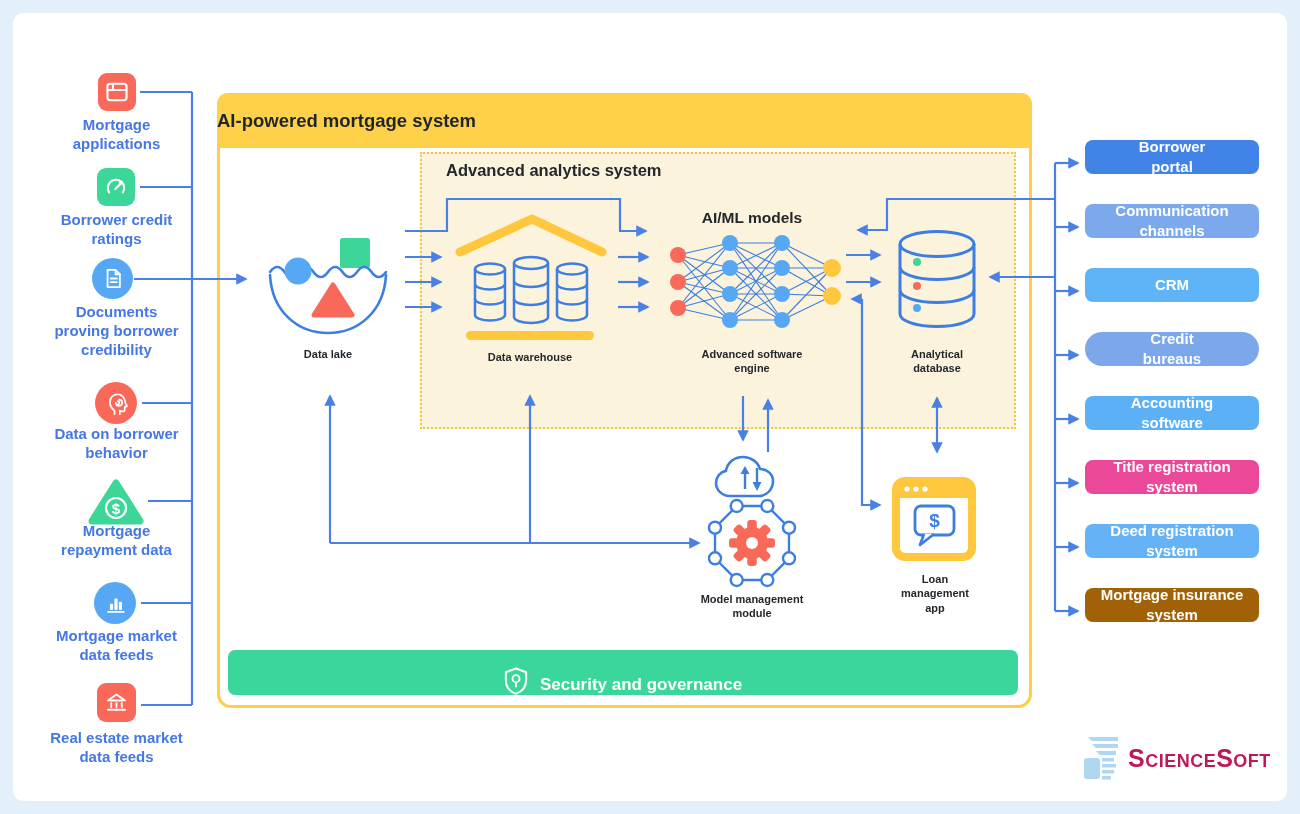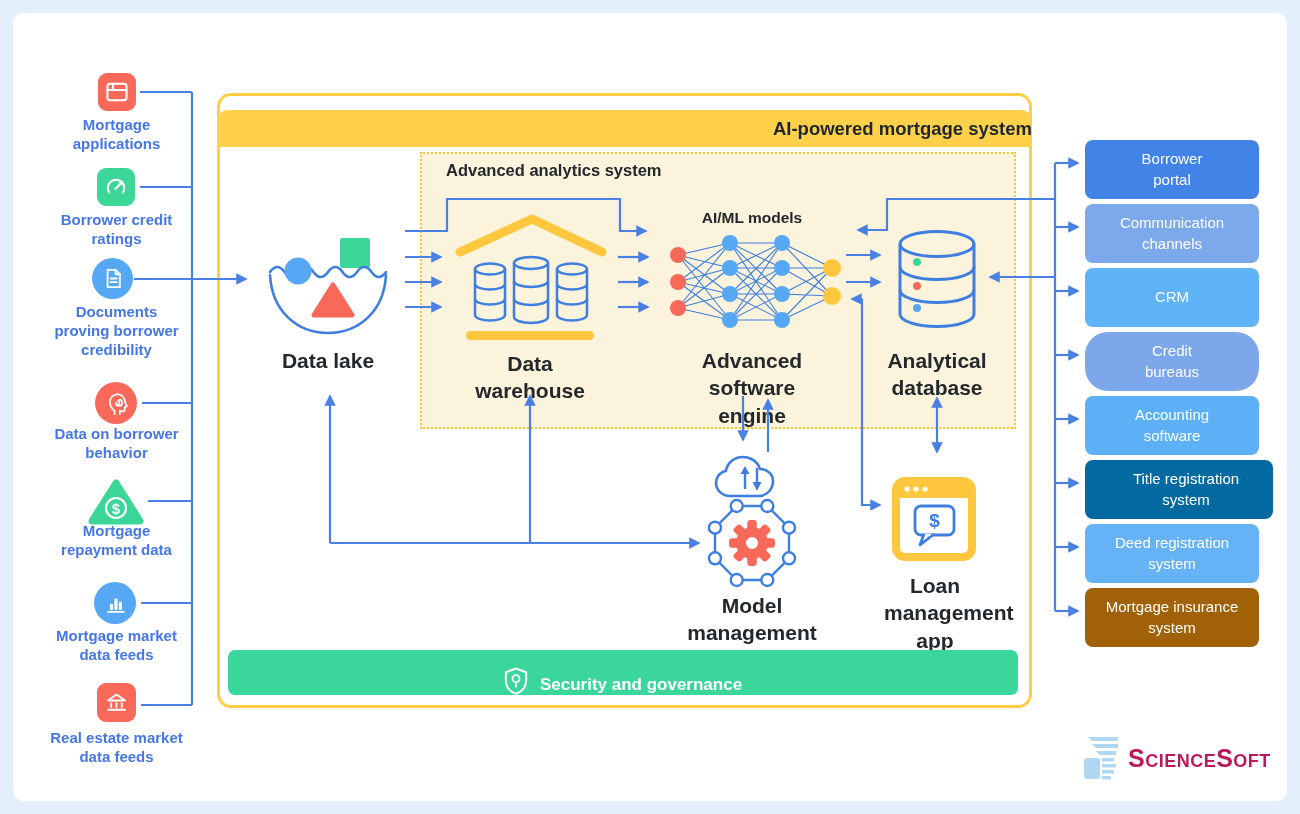--- a/index.html
+++ b/index.html
@@ -5,26 +5,26 @@
   html,body{margin:0;padding:0;}
   body{font-family:"Liberation Sans",sans-serif;background:#E3F0FC;}
   #stage{position:relative;width:1300px;height:814px;background:#E3F0FC;overflow:hidden;}
   #card{position:absolute;left:13px;top:13px;right:13px;bottom:13px;background:#ffffff;border-radius:10px;}
   .abs{position:absolute;}
   
   .src-label{position:absolute;left:28px;width:177px;text-align:center;color:#4577E5;font-size:15px;font-weight:600;line-height:1.25;white-space:pre-line;}
   .icon-badge{position:absolute;display:flex;align-items:center;justify-content:center;}
   
   #main-box{position:absolute;left:217px;top:93px;width:815px;height:615px;background:#fff;border:3px solid #FFCE45;border-radius:14px;box-sizing:border-box;}
-  #main-header{position:absolute;left:217px;top:110px;width:815px;height:37px;background:#FFD04A;border-radius:11px 11px 0 0;display:flex;align-items:center;justify-content:flex-end;color:#1F262B;font-size:18.5px;font-weight:700;box-sizing:border-box;}
+  #main-header{position:absolute;left:217px;top:93px;width:815px;height:55px;background:#FFD04A;border-radius:11px 11px 0 0;display:flex;align-items:center;justify-content:flex-start;color:#1F262B;font-size:18.5px;font-weight:700;box-sizing:border-box;}
   #analytics-box{position:absolute;left:420px;top:152px;width:596px;height:277px;background:#FCF3DC;border:2px dotted #F2C63D;box-sizing:border-box;}
   #analytics-title{position:absolute;left:446px;top:161px;color:#23282C;font-size:16.5px;font-weight:700;}
-  .comp-label{position:absolute;text-align:center;color:#23282C;font-size:21px;font-weight:600;line-height:1.3;white-space:pre-line;}
-  
-  .ext-box{position:absolute;left:1085px;width:174px;height:59px;border-radius:8px;display:flex;align-items:center;justify-content:center;text-align:center;color:#fff;font-size:15px;font-weight:400;line-height:1.35;white-space:pre-line;}
+  .comp-label{position:absolute;text-align:center;color:#23282C;font-size:11px;font-weight:600;line-height:1.3;white-space:pre-line;}
+  
+  .ext-box{position:absolute;left:1085px;width:174px;height:34px;border-radius:8px;display:flex;align-items:center;justify-content:center;text-align:center;color:#fff;font-size:15px;font-weight:700;line-height:1.35;white-space:pre-line;}
   
   #security-bar{position:absolute;left:228px;top:650px;width:790px;height:45px;background:#3BD69B;border-radius:7px;display:flex;align-items:flex-end;justify-content:center;gap:12px;color:#fff;font-size:17px;font-weight:700;}
   
   #logo{position:absolute;left:1082px;top:735px;display:flex;align-items:center;gap:8px;}
   #logo-text{color:#be185d;font-size:25px;font-weight:600;font-variant:small-caps;letter-spacing:.5px;}
   svg{display:block;}
   #connectors{position:absolute;left:0;top:0;pointer-events:none;z-index:6;}
   .lift{z-index:3;}
 </style>
 </head>
@@ -298,21 +298,21 @@
 
   <div class="ext-box" style="top: 140px; background: rgb(65, 131, 231);">Borrower
 portal</div>
   <div class="ext-box" style="top: 204px; background: rgb(123, 169, 236);">Communication
 channels</div>
   <div class="ext-box" style="top: 268px; background: rgb(95, 179, 247);">CRM</div>
   <div class="ext-box" style="top: 332px; background: rgb(124, 168, 235); border-radius: 23px;">Credit
 bureaus</div>
   <div class="ext-box" style="top: 396px; background: rgb(91, 176, 246);">Accounting
 software</div>
-  <div class="ext-box" style="top: 460px; background: #0369a1; padding-left: 14px;">Title registration
+  <div class="ext-box" style="top: 460px; background: #ec4899;">Title registration
 system</div>
   <div class="ext-box" style="top: 524px; background: rgb(102, 178, 246);">Deed registration
 system</div>
   <div class="ext-box" style="top: 588px; background: #a16207;">Mortgage insurance
 system</div>
 
   <div id="logo">
     <span>
       <svg width="38" height="46" viewBox="0 0 38 46" fill="#AFD7F1">
         <polygon points="6,2 36,2 36,6 10,6"></polygon>

